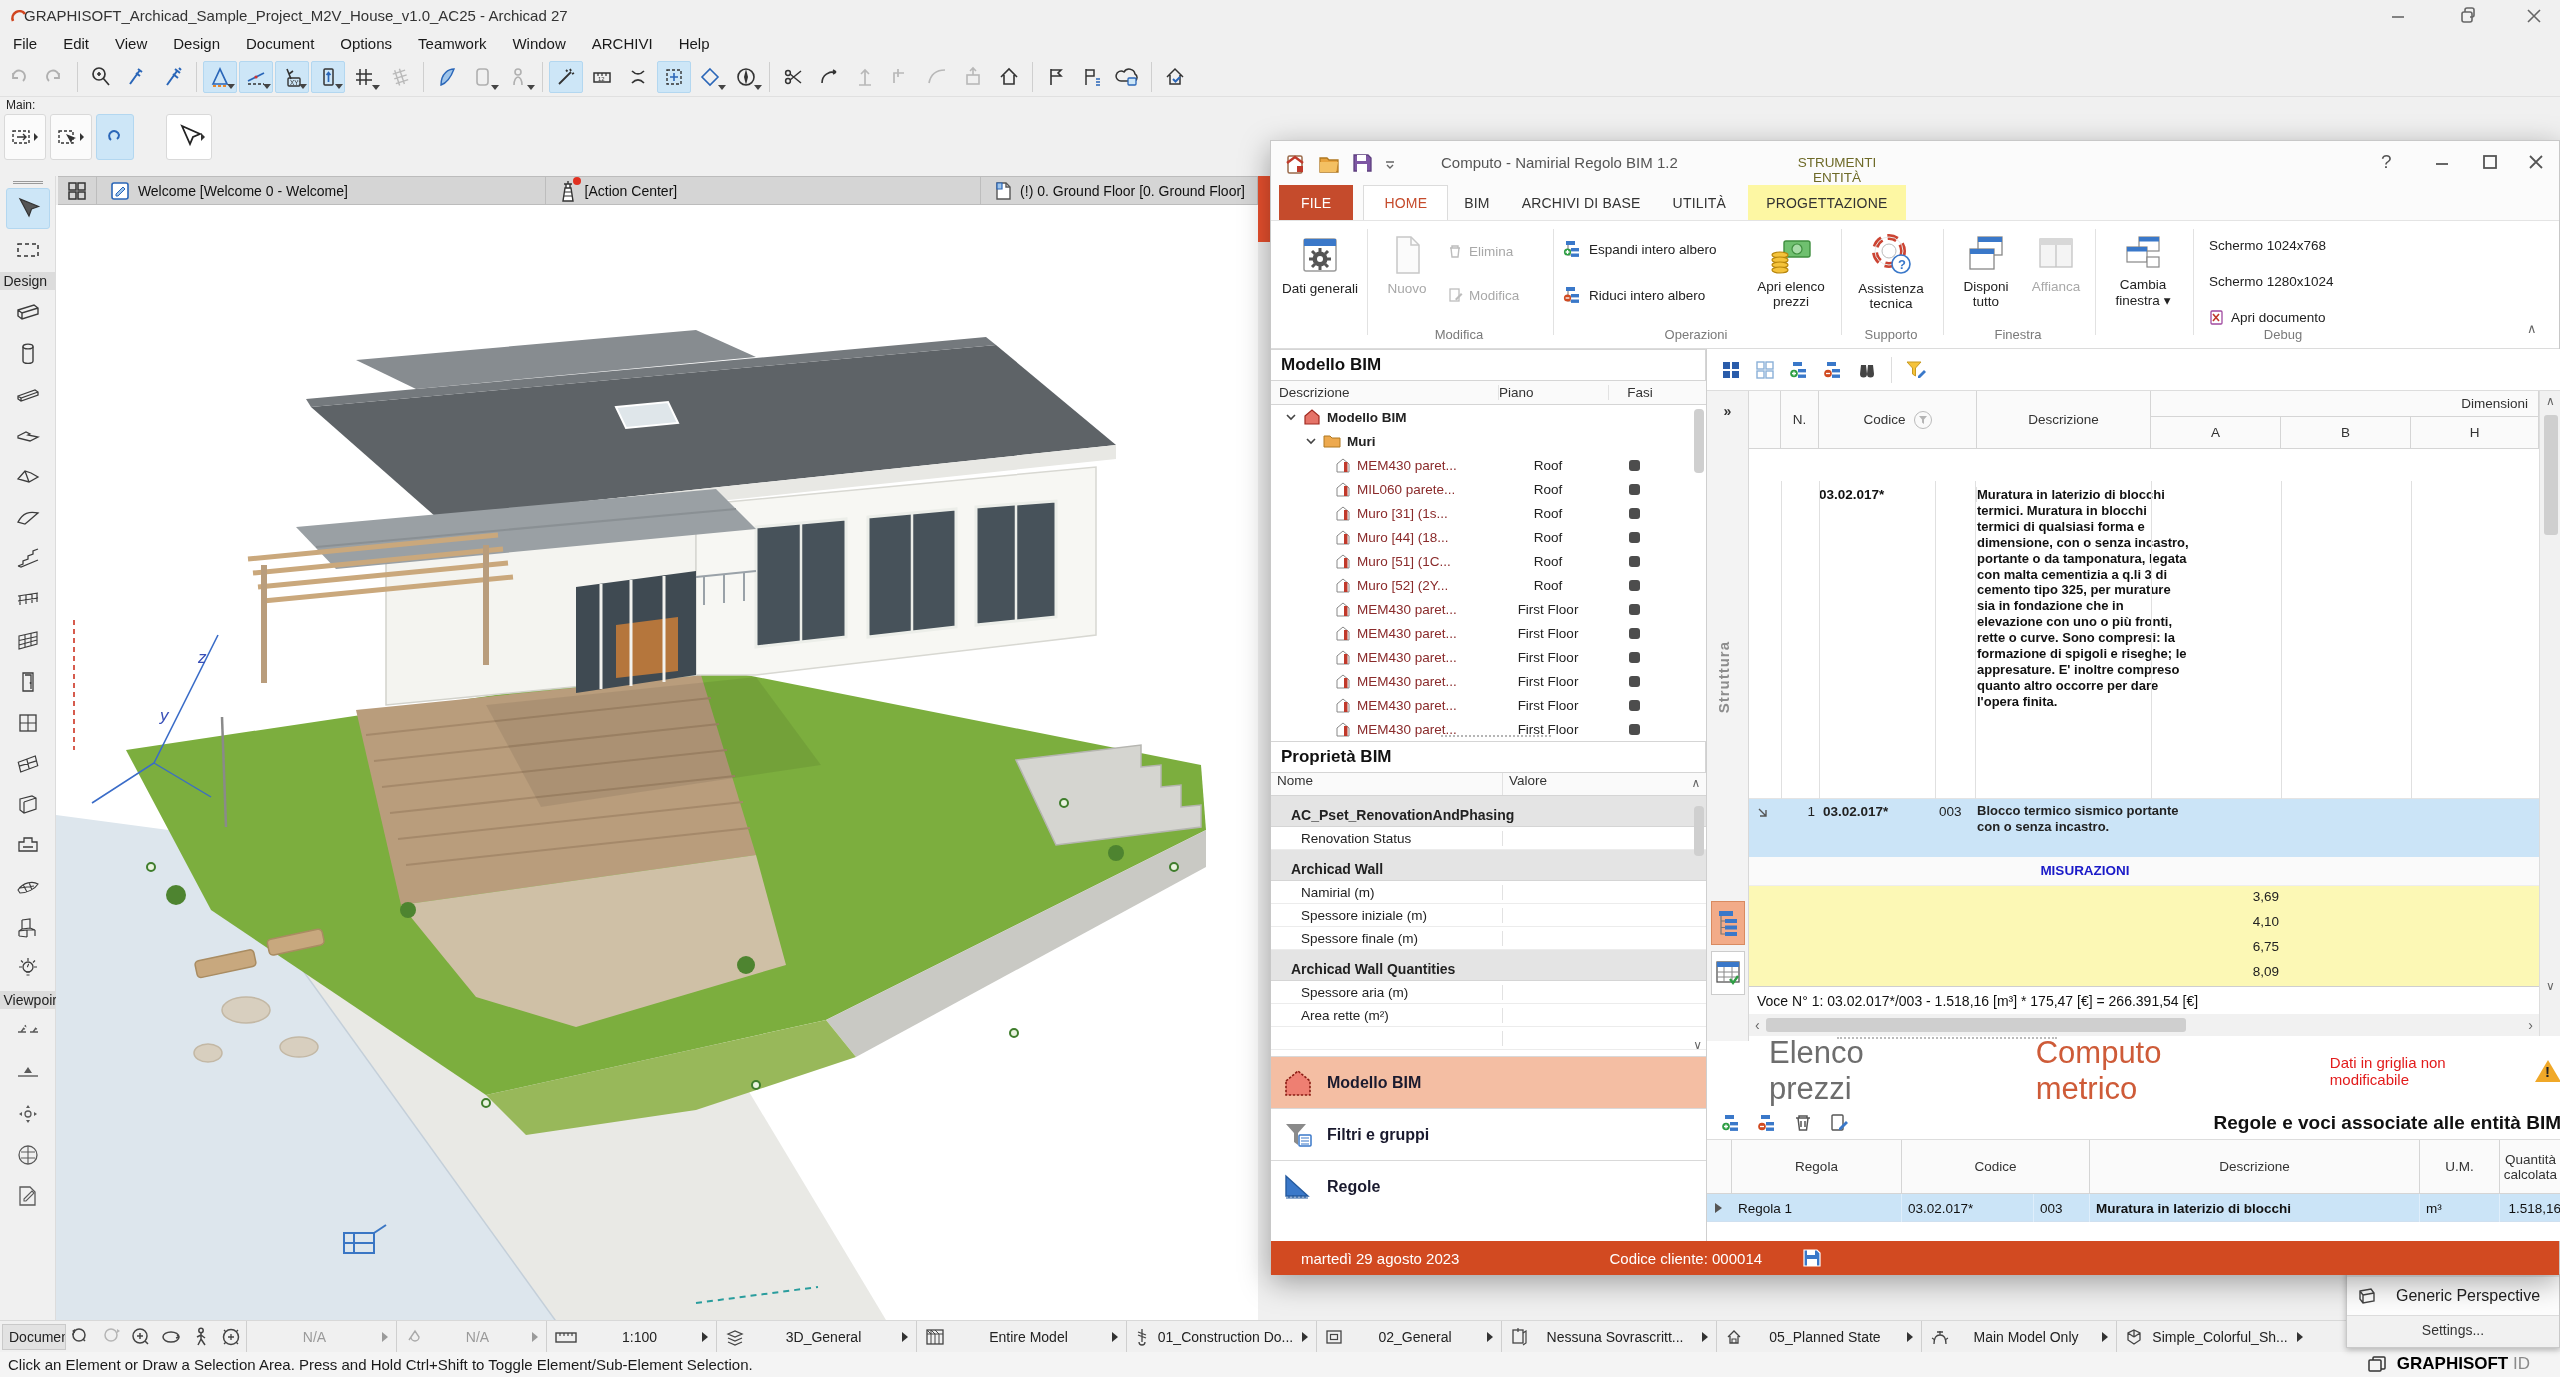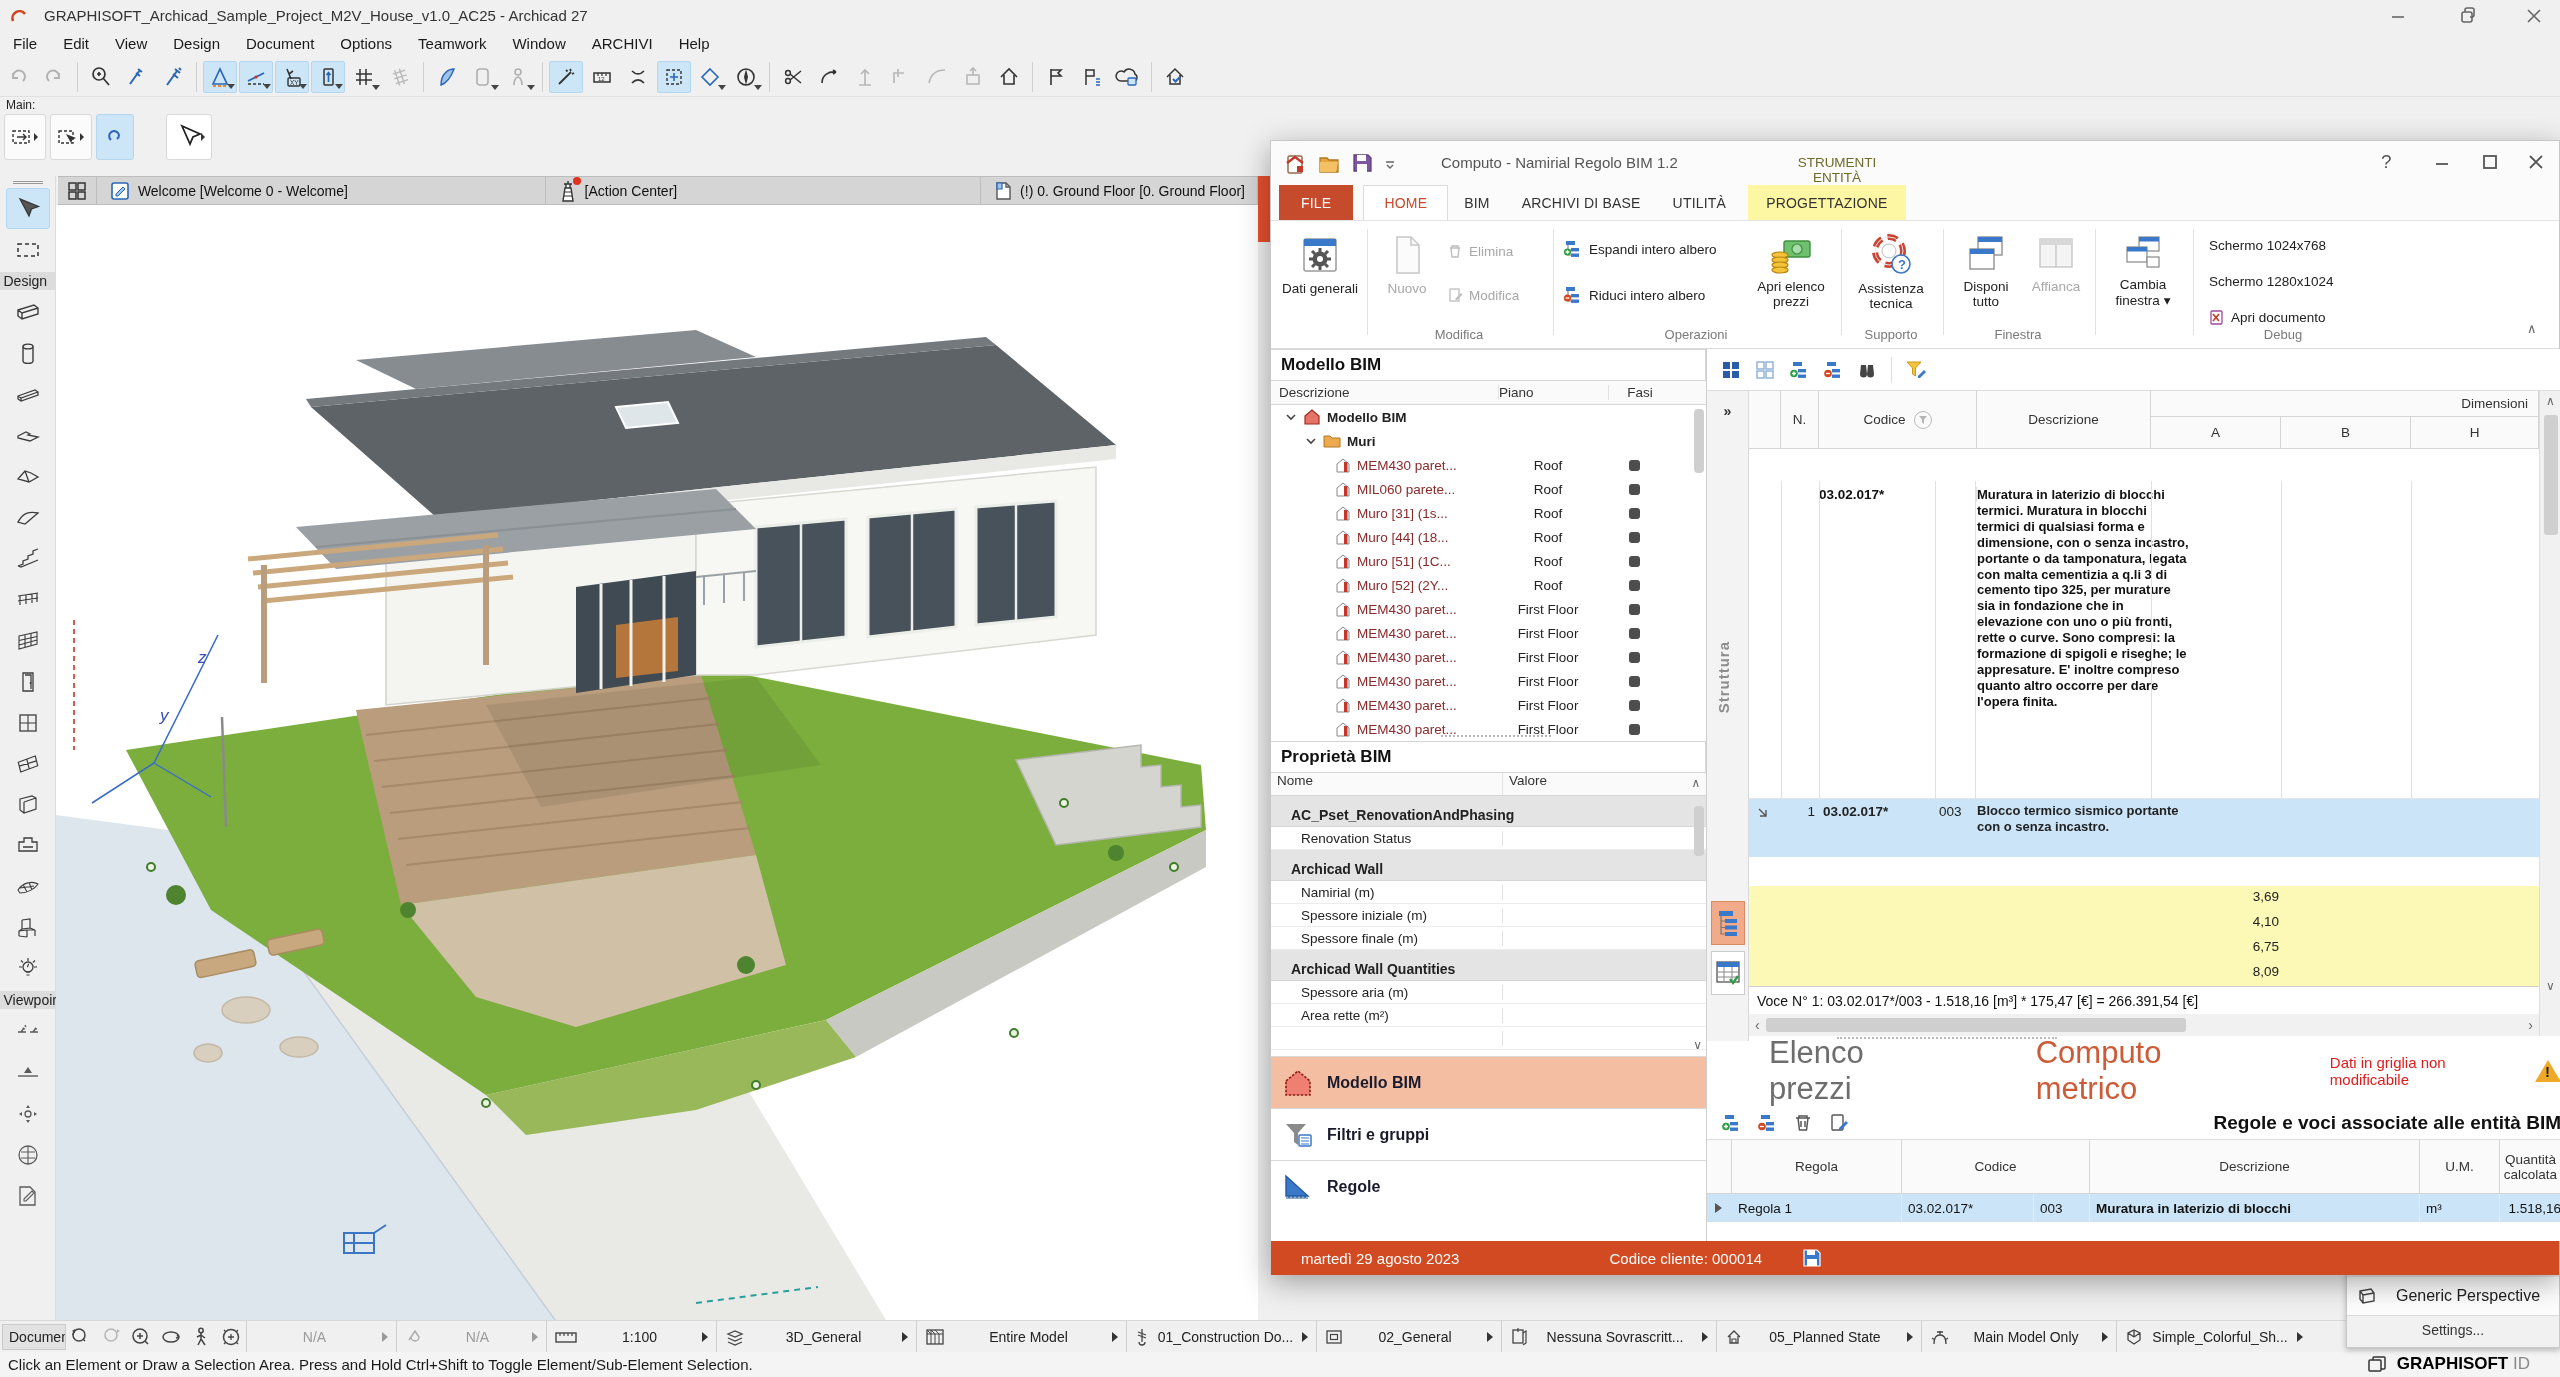--- a/index.html
+++ b/index.html
@@ -109,21 +109,21 @@
 <div id="root">
 
 <div id="ac">
 
   <div id="ac-title">
     <span class="abs" style="left:10px;top:6px">
       <svg width="18" height="18" viewBox="0 0 18 18">
             <path d="M3 15 A7 7 0 0 1 15 8" stroke="#d0451f" stroke-width="2.6" fill="none"></path>
           </svg>
     </span>
-    <span style="margin-left:44px">GRAPHISOFT_Archicad_Sample_Project_M2V_House_v1.0_AC25 - Archicad 27</span>
+    <span style="margin-left:24px">GRAPHISOFT_Archicad_Sample_Project_M2V_House_v1.0_AC25 - Archicad 27</span>
     <span class="abs" style="right:150px;top:4px">
           <svg width="24" height="24" viewBox="0 0 24 24">
             <path d="M6 13 h12" stroke="#666" stroke-width="1.6"></path>
           </svg>
         </span>
     <span class="abs" style="right:80px;top:4px">
           <svg width="24" height="24" viewBox="0 0 24 24">
             <rect x="6" y="8" width="10" height="10" rx="2" fill="none" stroke="#666" stroke-width="1.6"></rect>
             <path d="M9 8 V6 a2 2 0 0 1 2-2 h5 a2 2 0 0 1 2 2 v5 a2 2 0 0 1-2 2 h-2" fill="none" stroke="#666" stroke-width="1.6"></path>
           </svg>
@@ -1359,20 +1359,23 @@
             <svg width="11" height="11" viewBox="0 0 11 11">
               <path d="M2 2 L9 9 M9 3 V9 H3" stroke="#555" stroke-width="1.4" fill="none"></path>
             </svg>
           </span>
       <span class="abs" style="left:36px;top:5px;width:30px;text-align:right;font-size:13.5px">1</span>
       <span class="abs" style="left:74px;top:5px;font-size:13.5px;font-weight:bold">03.02.017*</span>
       <span class="abs" style="left:190px;top:5px;font-size:13.5px">003</span>
       <span class="abs" style="left:228px;top:4px;width:212px;font-size:13px;font-weight:bold;line-height:16px">Blocco termico sismico portante con o senza incastro.</span>
     </div>
     
+    <div class="rowband" style="top:508px;height:29px;background:#fafafa;border-bottom:1px solid #eee">
+      <span class="abs" style="left:228px;top:6px;width:216px;text-align:center;color:#1a1ac8;font-weight:bold;font-size:13.5px">MISURAZIONI</span>
+    </div>
     
     <div class="rowband yellow" style="top:537px;height:25px">
           <span class="abs" style="left:402px;width:128px;top:3px;text-align:right;font-size:13.5px">3,69</span>
         </div>
     <div class="rowband yellow" style="top:562px;height:25px">
           <span class="abs" style="left:402px;width:128px;top:3px;text-align:right;font-size:13.5px">4,10</span>
         </div>
     <div class="rowband yellow" style="top:587px;height:25px">
           <span class="abs" style="left:402px;width:128px;top:3px;text-align:right;font-size:13.5px">6,75</span>
         </div>

